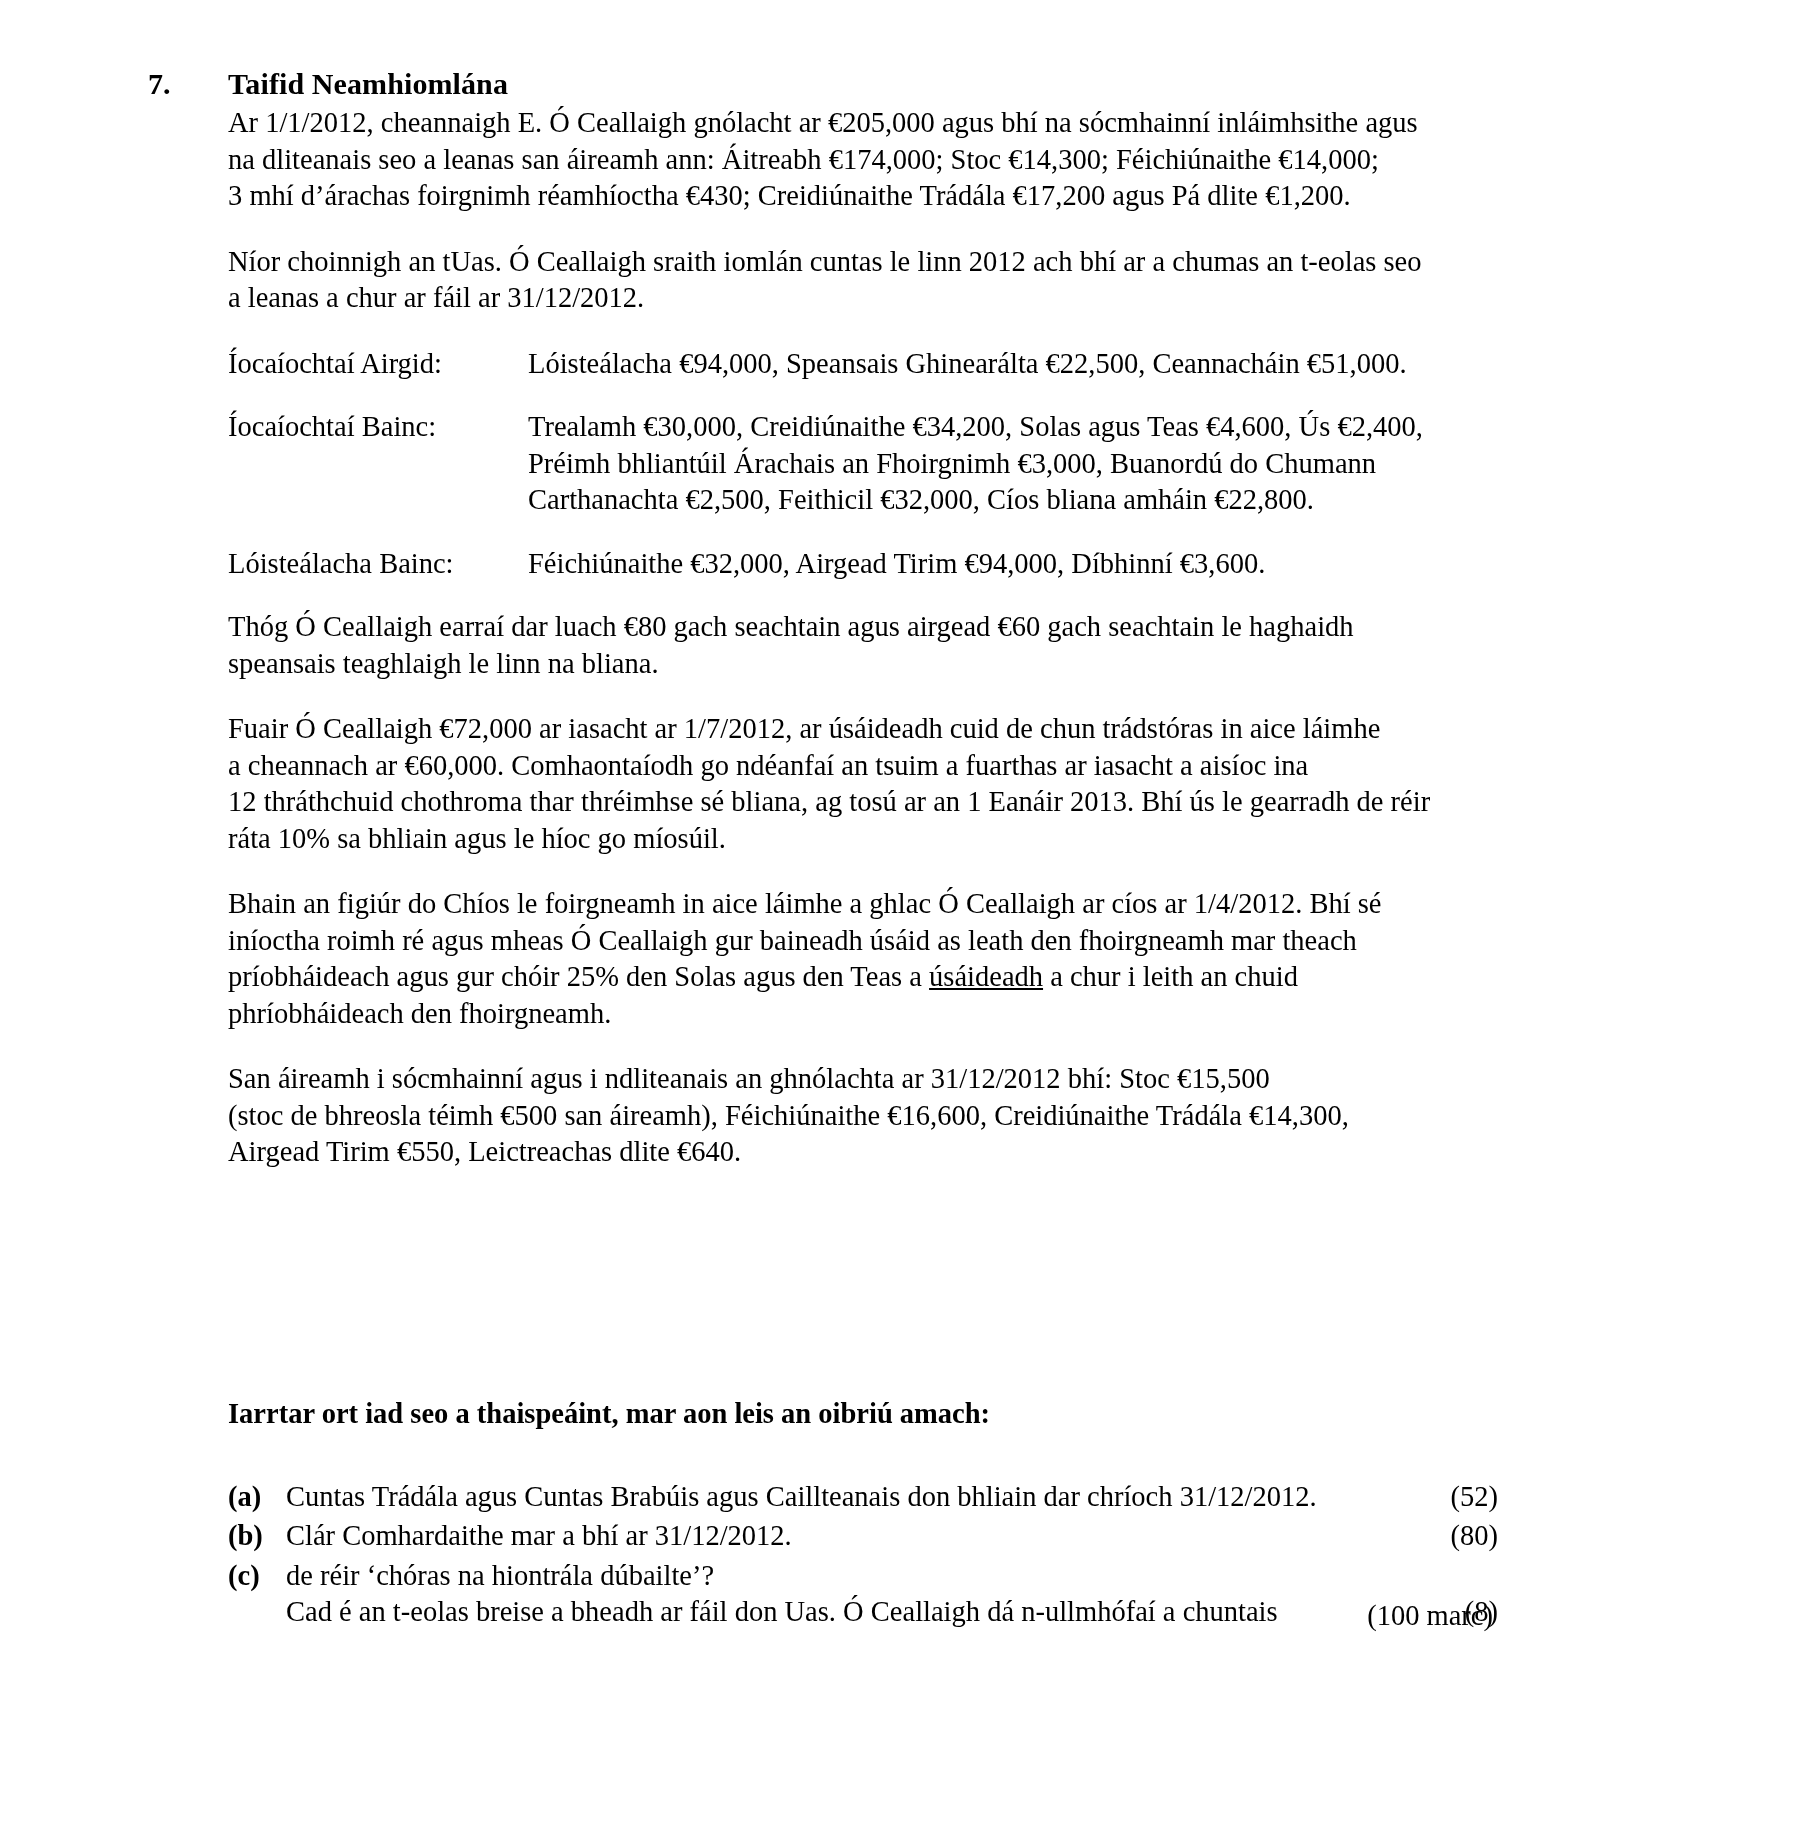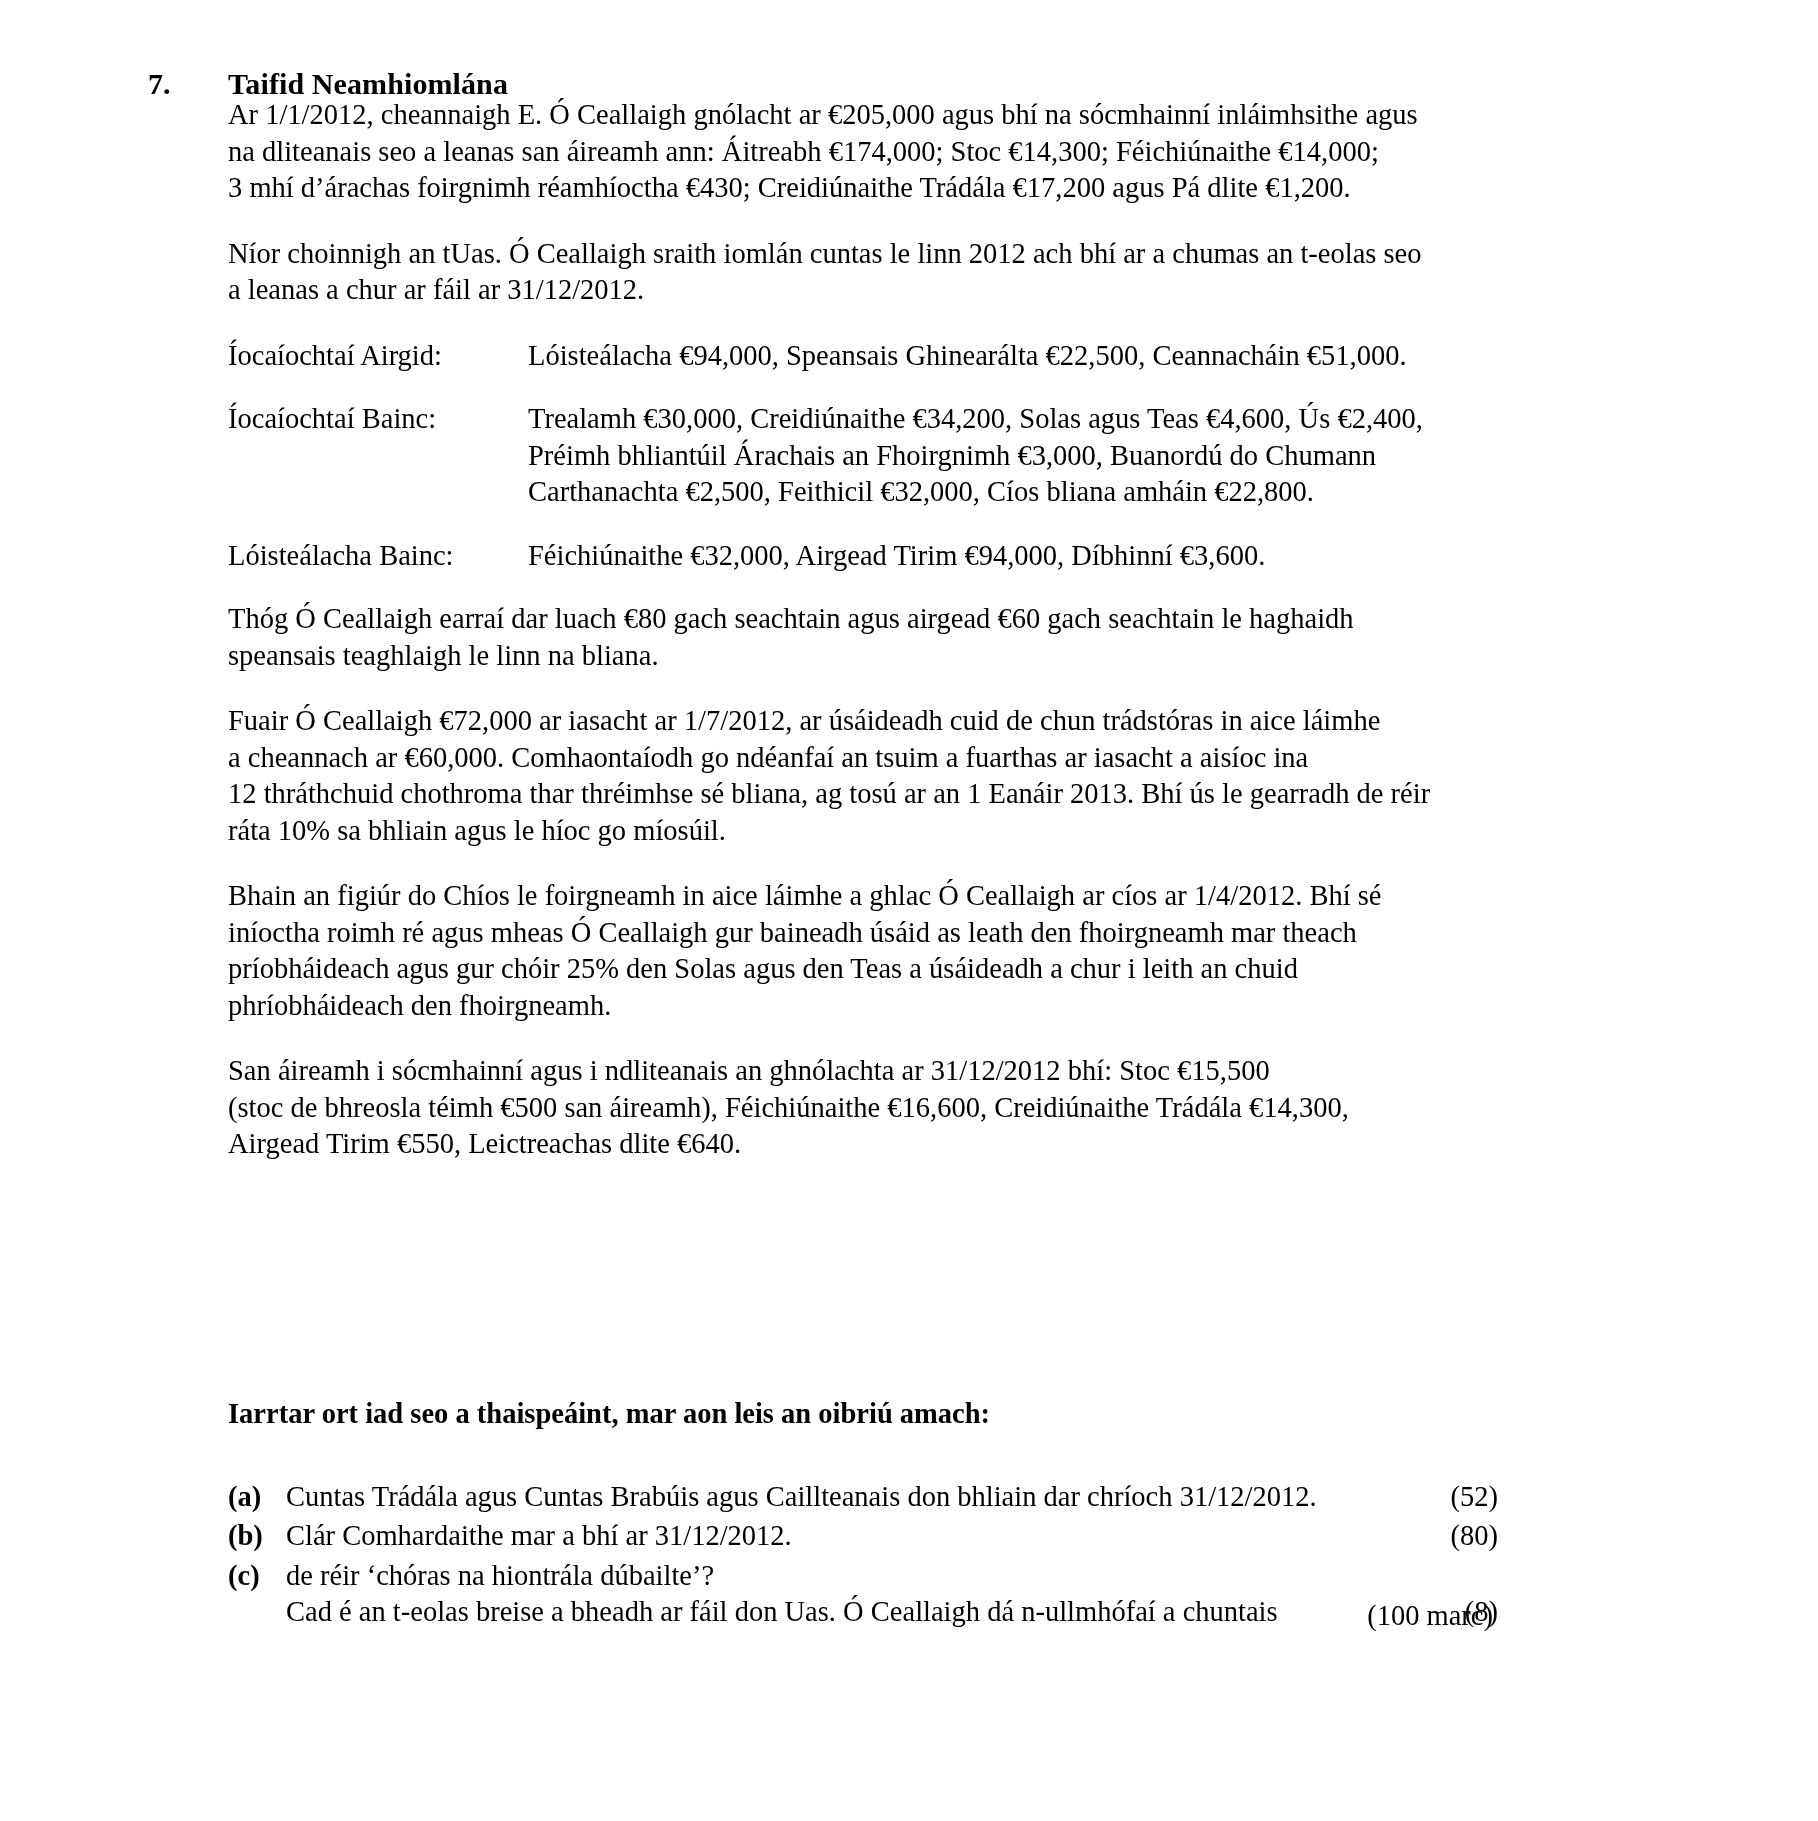--- a/index.html
+++ b/index.html
@@ -40,21 +40,21 @@
   }
   .q-head .q-title {
     white-space: nowrap;
     margin-top: 31px;
   }
 
   
   .body-col {
     position: absolute;
     left: 228px;
-    top: 97px;
+    top: 105px;
     width: 1252px;
     font-size: 28.5px;
     line-height: 36.5px;
   }
   .para {
     margin: 0 0 29px 0;
     text-align: left;
   }
   .para.tight { margin-bottom: 0; }
 
@@ -69,21 +69,21 @@
   .labelled .lbl {
     width: 300px;
     flex: none;
     white-space: nowrap;
   }
   .labelled .val {
     flex: 1 1 auto;
   }
   .labelled .val .line { white-space: nowrap; }
 
-  .uline { }
+  .uline { text-decoration: underline; }
 
   
   .req-block {
     position: absolute;
     left: 228px;
     top: 1396px;
     width: 1270px;
     font-size: 28.5px;
     line-height: 36.5px;
   }

